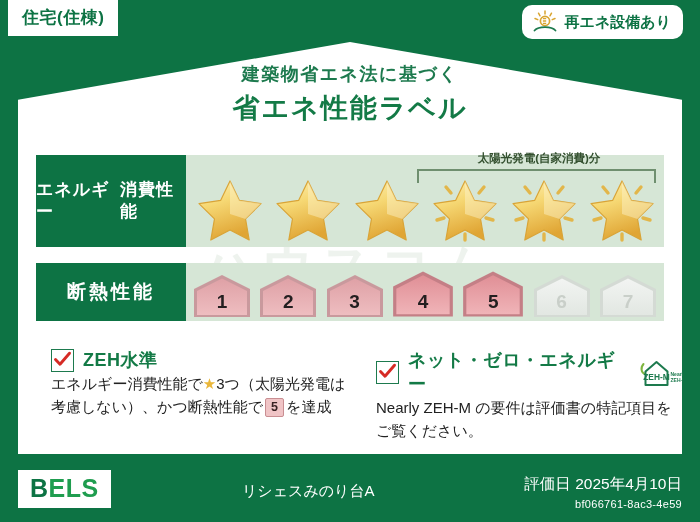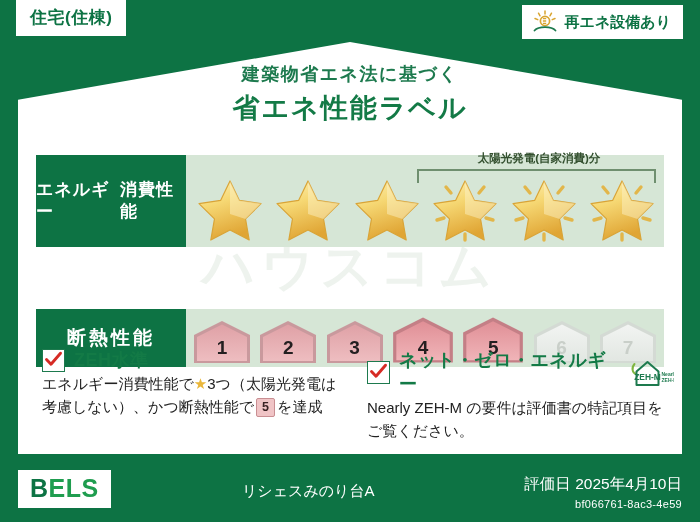--- a/index.html
+++ b/index.html
@@ -15,50 +15,50 @@
 
   
   #card{
     position:absolute;left:18px;top:42px;width:664px;height:412px;
     background:#ffffff;
     clip-path:polygon(0% 14%, 50% 0%, 100% 14%, 100% 100%, 0% 100%);
   }
 
   
   #house-tag{
-    position:absolute;left:16px;top:0;background:#fff;
+    position:absolute;left:8px;top:0;background:#fff;
     padding:6px 14px 7px 14px;
     color:#0d7344;font-weight:bold;font-size:17px;letter-spacing:.5px;
     z-index:6;
   }
 
   
   #renew-badge{
     position:absolute;right:17px;top:5px;background:#fff;
     padding:5px 12px 5px 10px;display:flex;align-items:center;gap:7px;
-    color:#0d7344;font-weight:bold;font-size:15px;z-index:6;
+    color:#0d7344;font-weight:bold;font-size:15px;z-index:6;border-radius:10px;
   }
   #renew-badge .sun{width:26px;height:24px;flex:none;}
 
   
   #title-wrap{position:absolute;left:0;right:0;top:62px;text-align:center;z-index:5;}
   #title-sub{color:#1d7a4e;font-weight:bold;font-size:18px;letter-spacing:1.5px;}
   #title-main{color:#137a46;font-weight:bold;font-size:27px;letter-spacing:2px;margin-top:4px;}
 
   
   #watermark{
     position:absolute;left:0;right:0;top:232px;text-align:center;
     font-size:52px;font-weight:bold;color:rgba(120,160,120,.13);
     letter-spacing:6px;z-index:1;pointer-events:none;
   }
 
   
   .perf-row{position:absolute;left:36px;width:628px;display:flex;z-index:3;}
   #row-energy{top:155px;height:92px;}
-  #row-insul{top:263px;height:58px;margin-top:46px;}
+  #row-insul{top:263px;height:58px;}
 
   .row-label{
     background:#0d7344;color:#fff;font-weight:bold;
     display:flex;flex-direction:row;align-items:center;justify-content:center;
     flex:none;width:150px;line-height:1.28;
   }
   #row-energy .row-label{font-size:17px;letter-spacing:1px;}
   #row-insul .row-label{font-size:19px;letter-spacing:3px;}
   .row-body{flex:1;background:#d6e6d6;position:relative;}
 
@@ -85,21 +85,21 @@
   .grade svg{position:absolute;left:0;top:0;width:60px;height:46px;}
   .grade span{
     position:absolute;left:0;right:0;bottom:6px;text-align:center;
     font-size:19px;font-weight:bold;color:#231f20;z-index:2;
   }
   .grade.off span{color:#c9cfc9;}
   .grade.big{width:64px;height:50px;}
   .grade.big svg{width:64px;height:50px;}
 
   
-  #zeh-area{position:absolute;left:42px;top:348px;width:632px;display:flex;gap:18px;z-index:4;}
+  #zeh-area{position:absolute;left:51px;top:348px;width:632px;display:flex;gap:18px;z-index:4;}
   .zeh-col{flex:1;}
   .zeh-head{display:flex;align-items:center;gap:9px;}
   .chk{width:21px;height:21px;border:1.6px solid #1d7a4e;background:#fff;
        position:relative;flex:none;}
   .chk svg{position:absolute;left:1px;top:0px;width:19px;height:19px;}
   .zeh-title{color:#137a46;font-weight:bold;font-size:18px;letter-spacing:.5px;}
   .zeh-logo{width:44px;height:30px;flex:none;margin-left:2px;}
   .zeh-text{margin-top:0;font-size:15px;color:#222;line-height:1.55;}
   .zeh-text .mini-star{color:#eab73b;font-size:15px;}
   .mini-grade{

